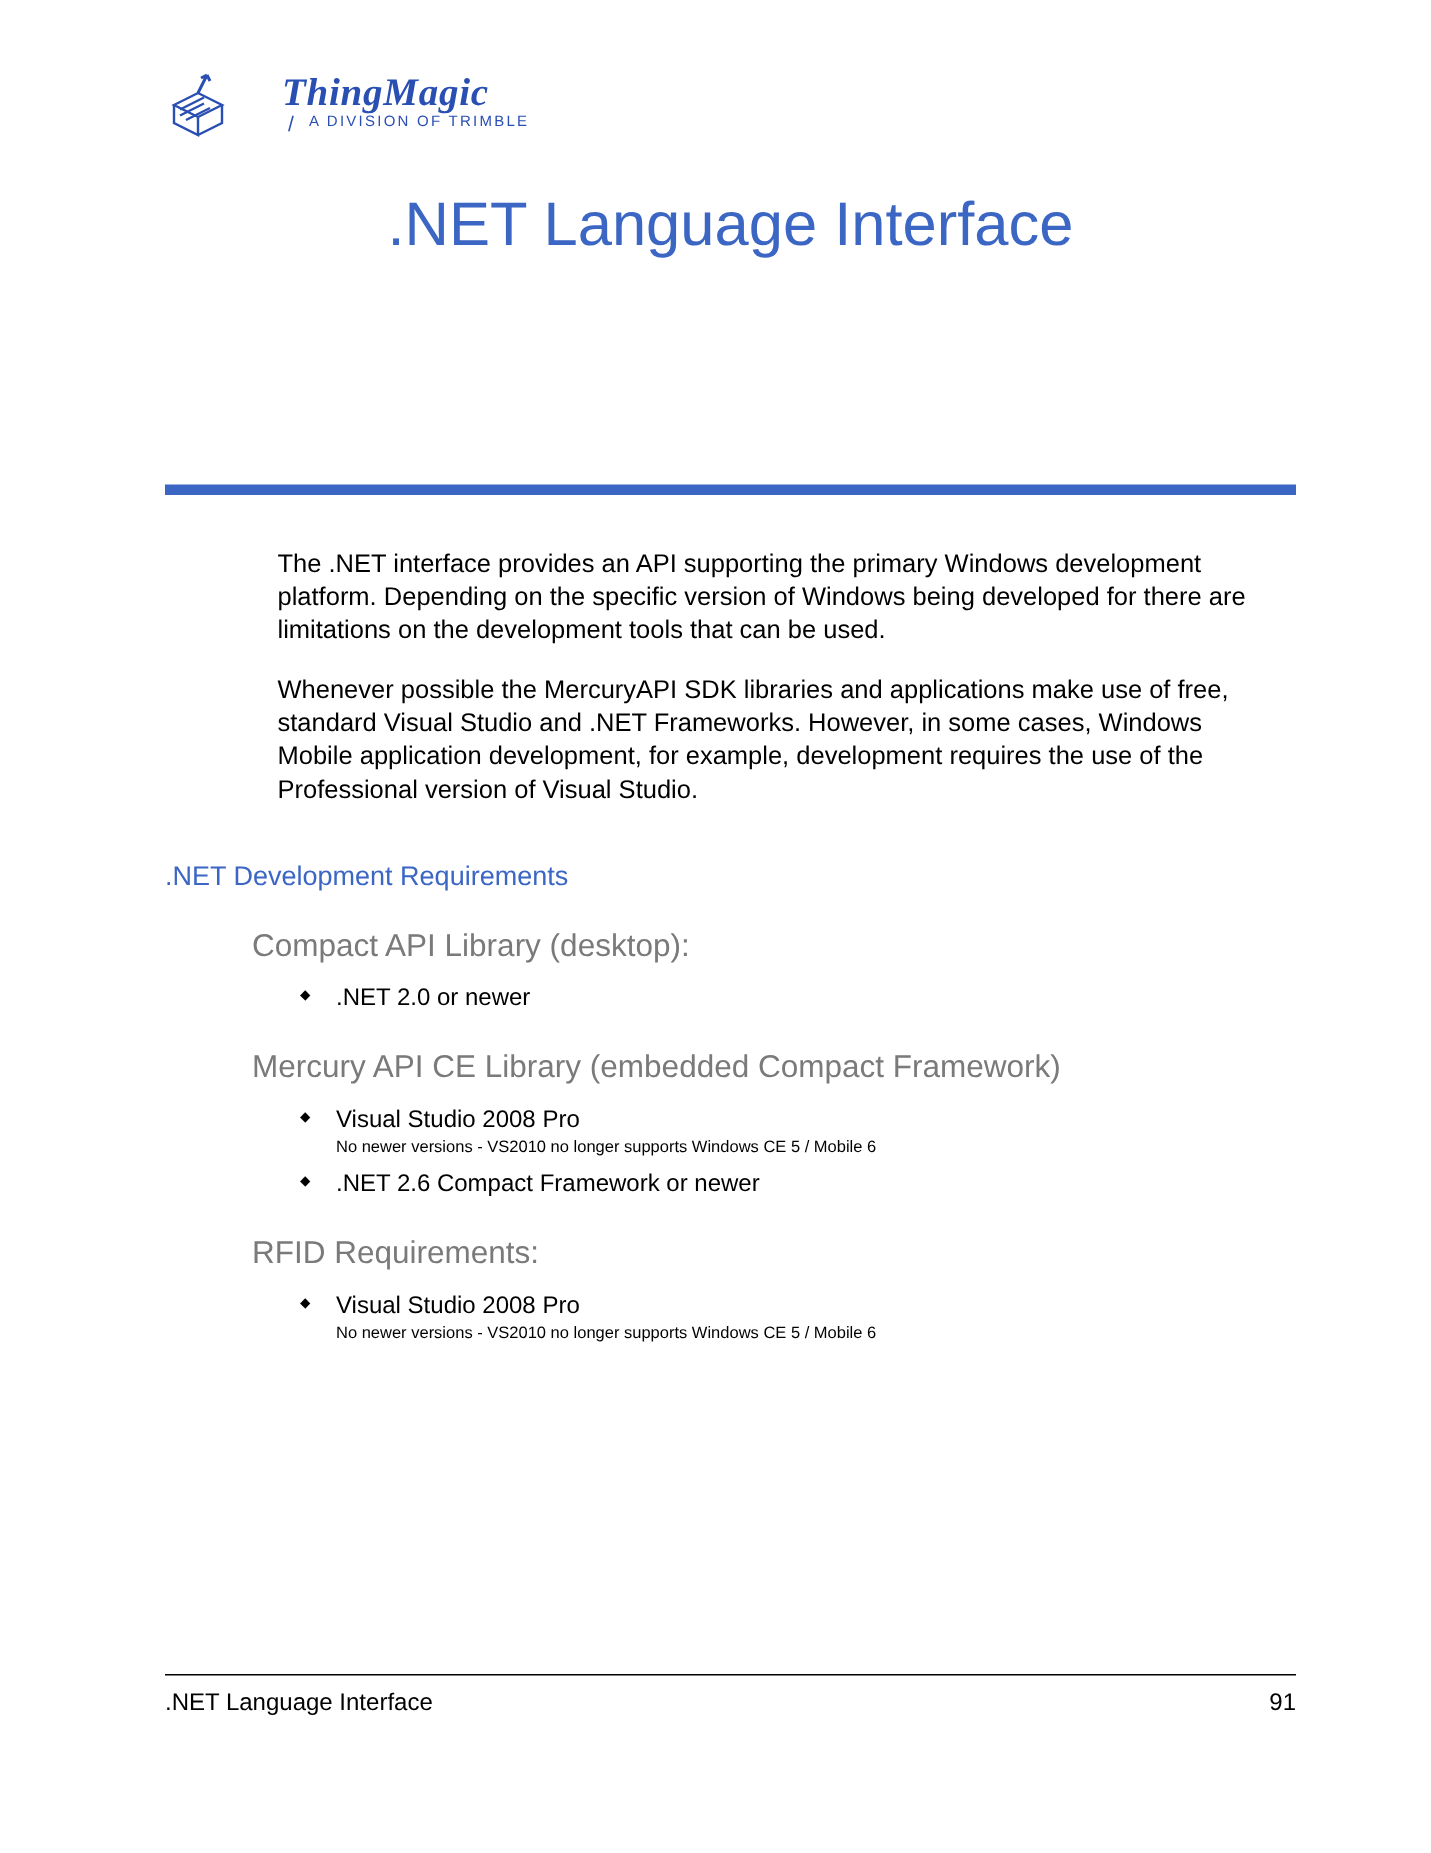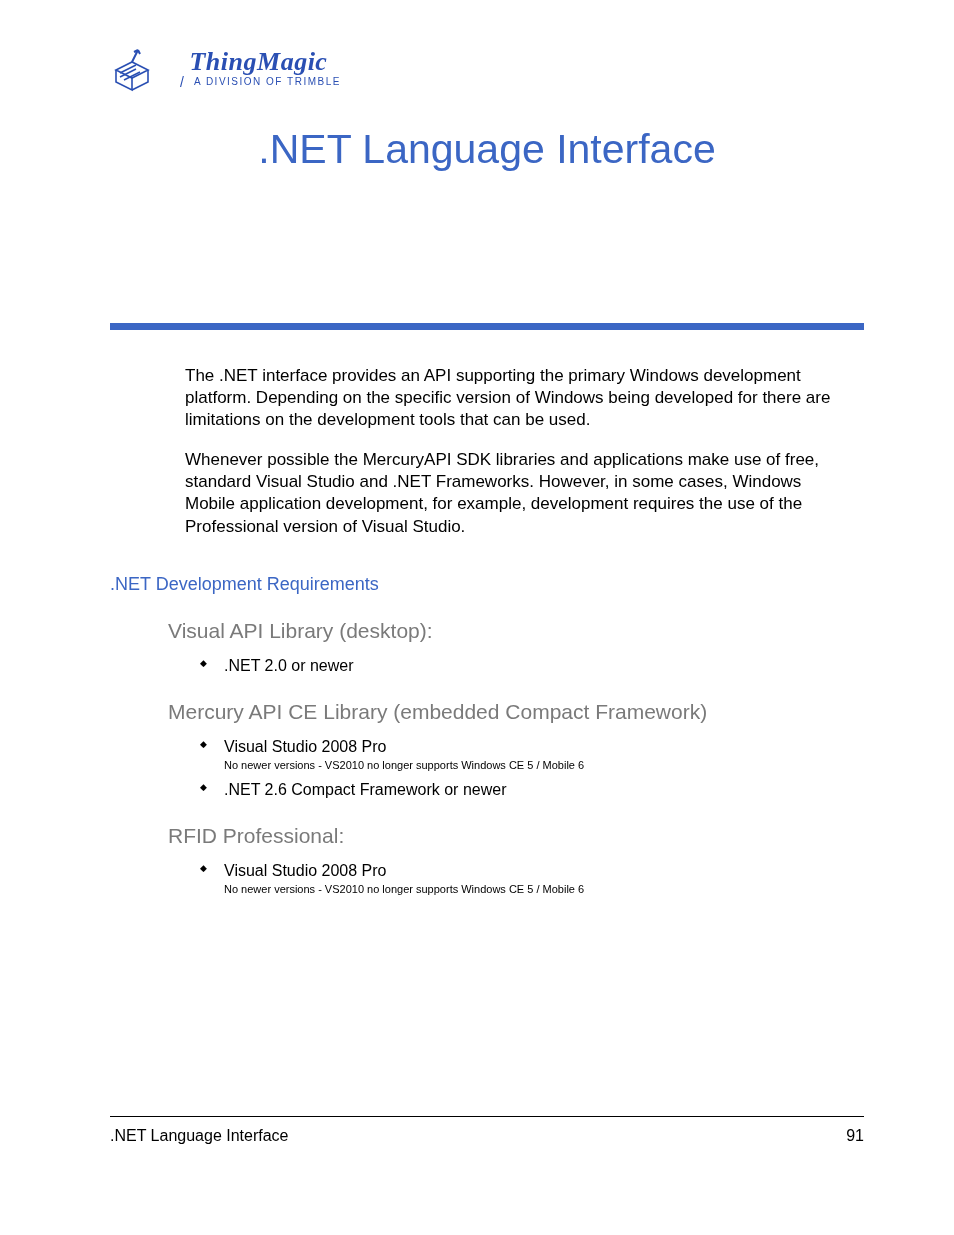--- a/index.html
+++ b/index.html
@@ -8,23 +8,22 @@
       height: 1235px;
       background: #fff;
       font-family: Arial, Helvetica, sans-serif;
       color: #000;
       position: relative;
       padding: 40px 90px 40px 110px;
     }
     .logo {
       display: flex;
       align-items: center;
-      gap: 12px;
+      gap: 24px;
       margin-bottom: 30px;
-      text-align: center;
     }
     .logo-mark svg { display: block; }
     .logo-text { display: flex; flex-direction: column; line-height: 1; }
     .logo-title {
       font-family: Georgia, 'Times New Roman', serif;
       font-style: italic;
       font-weight: bold;
       font-size: 26px;
       color: #2a4fb3;
       letter-spacing: 0.5px;
@@ -141,39 +140,39 @@
 
 <hr class="hr-bar">
 
 <div class="intro-block">
   <p>The .NET interface provides an API supporting the primary Windows development platform. Depending on the specific version of Windows being developed for there are limitations on the development tools that can be used.</p>
   <p>Whenever possible the MercuryAPI SDK libraries and applications make use of free, standard Visual Studio and .NET Frameworks. However, in some cases, Windows Mobile application development, for example, development requires the use of the Professional version of Visual Studio.</p>
 </div>
 
 <h2 class="section-heading">.NET Development Requirements</h2>
 
-<h3 class="sub-heading">Visual API Library (desktop):</h3>
+<h3 class="sub-heading">Compact API Library (desktop):</h3>
 <ul class="req-list">
   <li>
     <span>.NET 2.0 or newer</span>
   </li>
 </ul>
 
 <h3 class="sub-heading">Mercury API CE Library (embedded Compact Framework)</h3>
 <ul class="req-list">
   <li>
     <span>Visual Studio 2008 Pro</span>
     <span class="note-line">No newer versions - VS2010 no longer supports Windows CE 5 / Mobile 6</span>
   </li>
   <li>
     <span>.NET 2.6 Compact Framework or newer</span>
   </li>
 </ul>
 
-<h3 class="sub-heading">RFID Professional:</h3>
+<h3 class="sub-heading">RFID Requirements:</h3>
 <ul class="req-list">
   <li>
     <span>Visual Studio 2008 Pro</span>
     <span class="note-line">No newer versions - VS2010 no longer supports Windows CE 5 / Mobile 6</span>
   </li>
 </ul>
 
 <div class="footer">
   <span>.NET Language Interface</span>
   <span>91</span>

